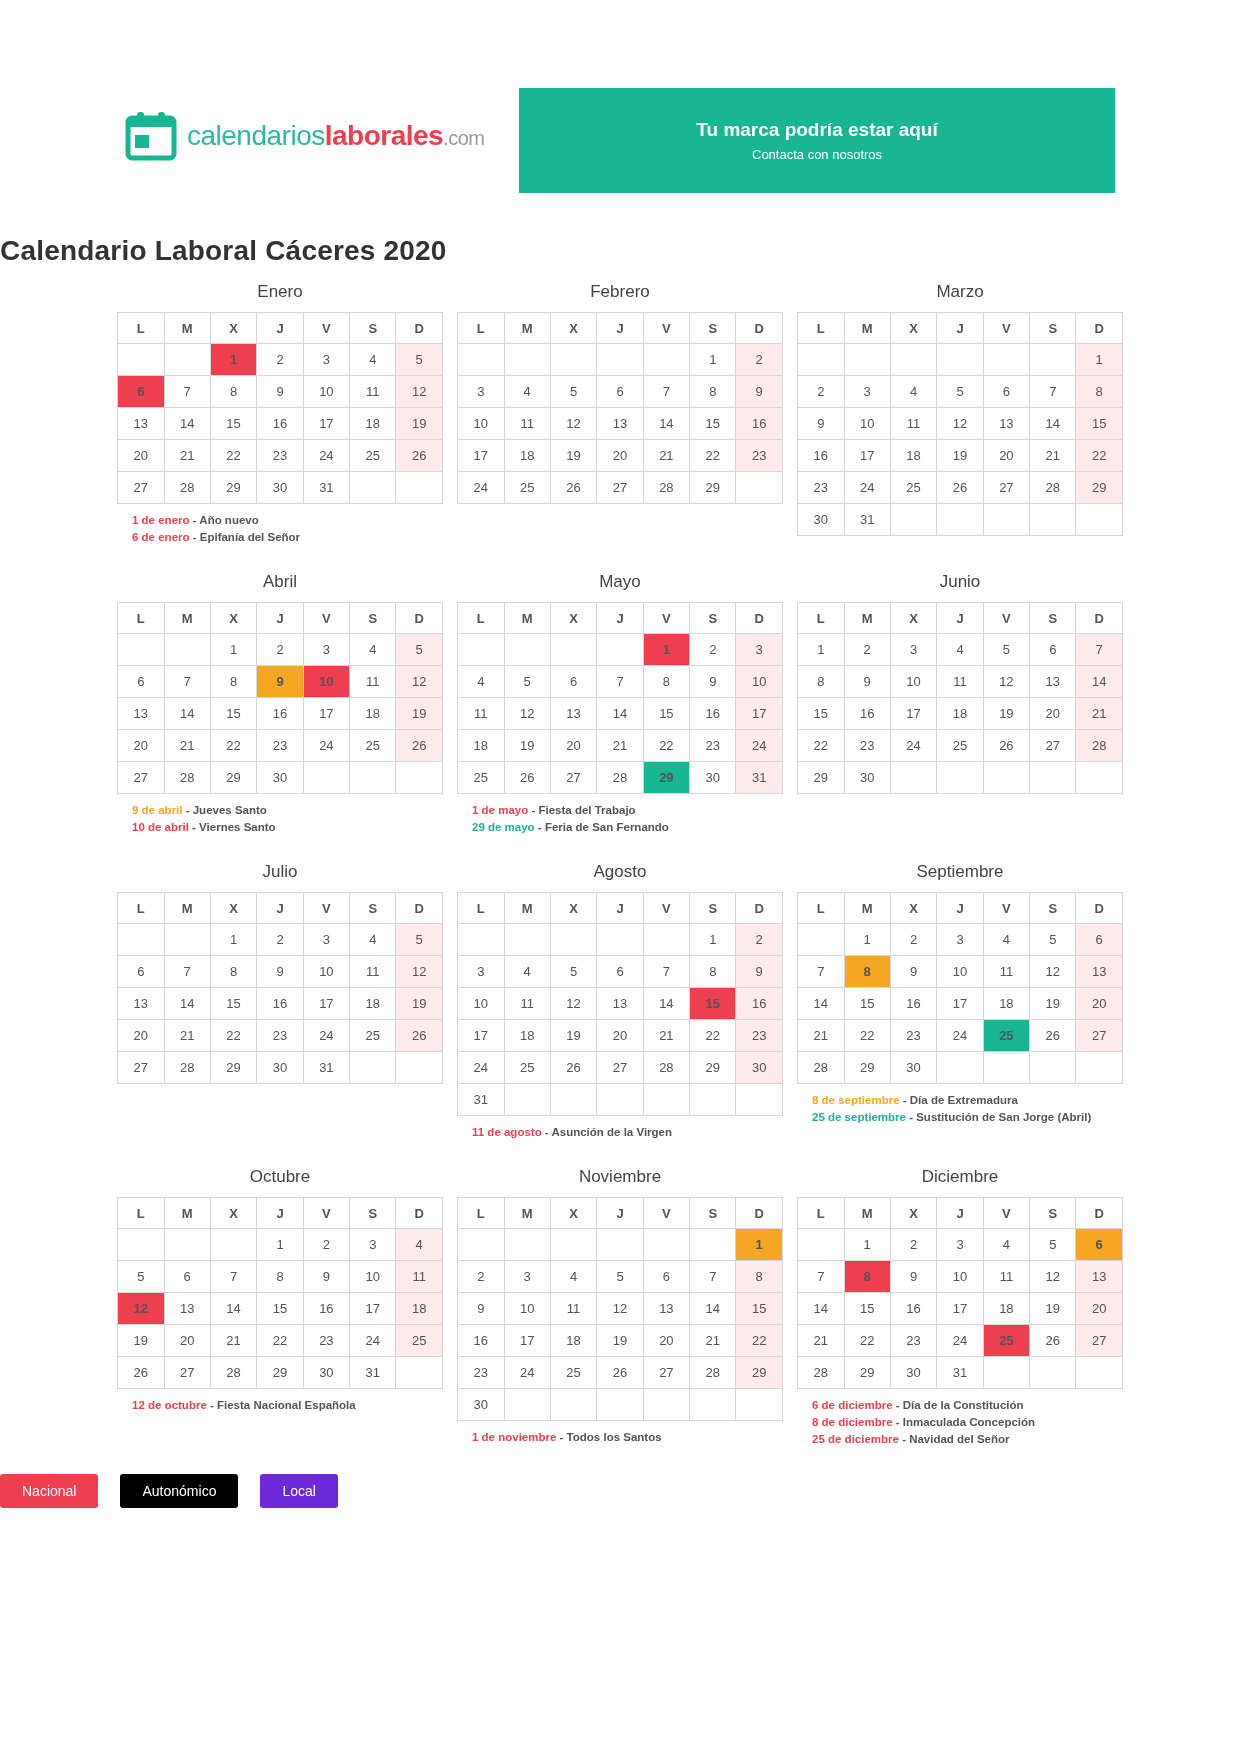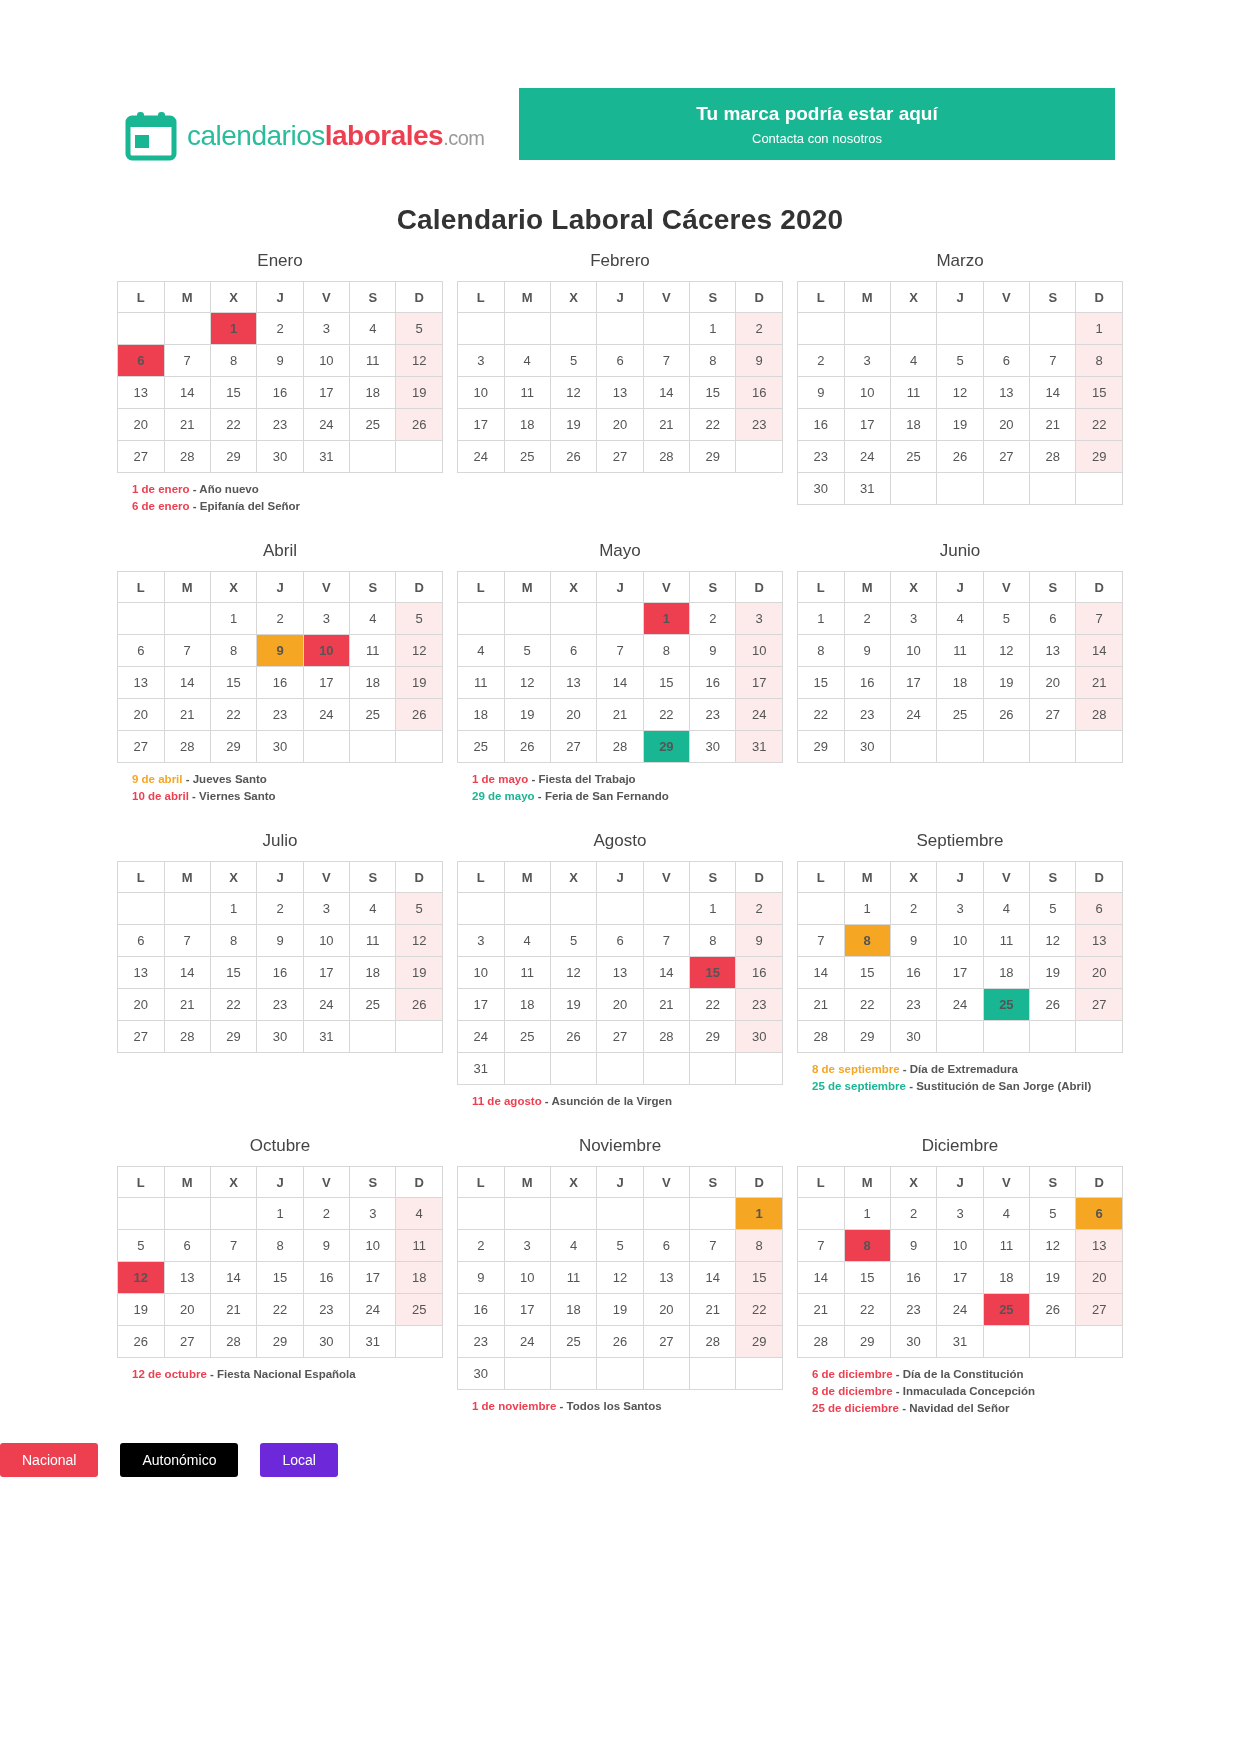--- a/index.html
+++ b/index.html
@@ -45,40 +45,39 @@
     font-size: 28px;
     letter-spacing: -0.5px;
     white-space: nowrap;
   }
   .logo-text .t1 { color: #2bbc9b; font-weight: normal; }
   .logo-text .t2 { color: #ee3f51; font-weight: bold; }
   .logo-text .t3 { color: #9a9a9a; font-size: 20px; }
 
   .banner {
     width: 620px;
-    height: 72px;
+    height: 105px;
     background: #19b694;
     color: #ffffff;
     display: flex;
     flex-direction: column;
     align-items: center;
     justify-content: center;
     margin-left: auto;
   }
   .banner .line1 {
     font-size: 19px;
     font-weight: bold;
     margin-bottom: 6px;
   }
   .banner .line2 {
     font-size: 13px;
   }
 
   .page-title {
-    text-align: center;
     font-size: 28px;
     font-weight: bold;
     color: #333;
     margin: 42px 0 0 0;
     letter-spacing: 0.2px;
   }
   .month-name {
     text-align: center;
     font-size: 17px;
     color: #444;

